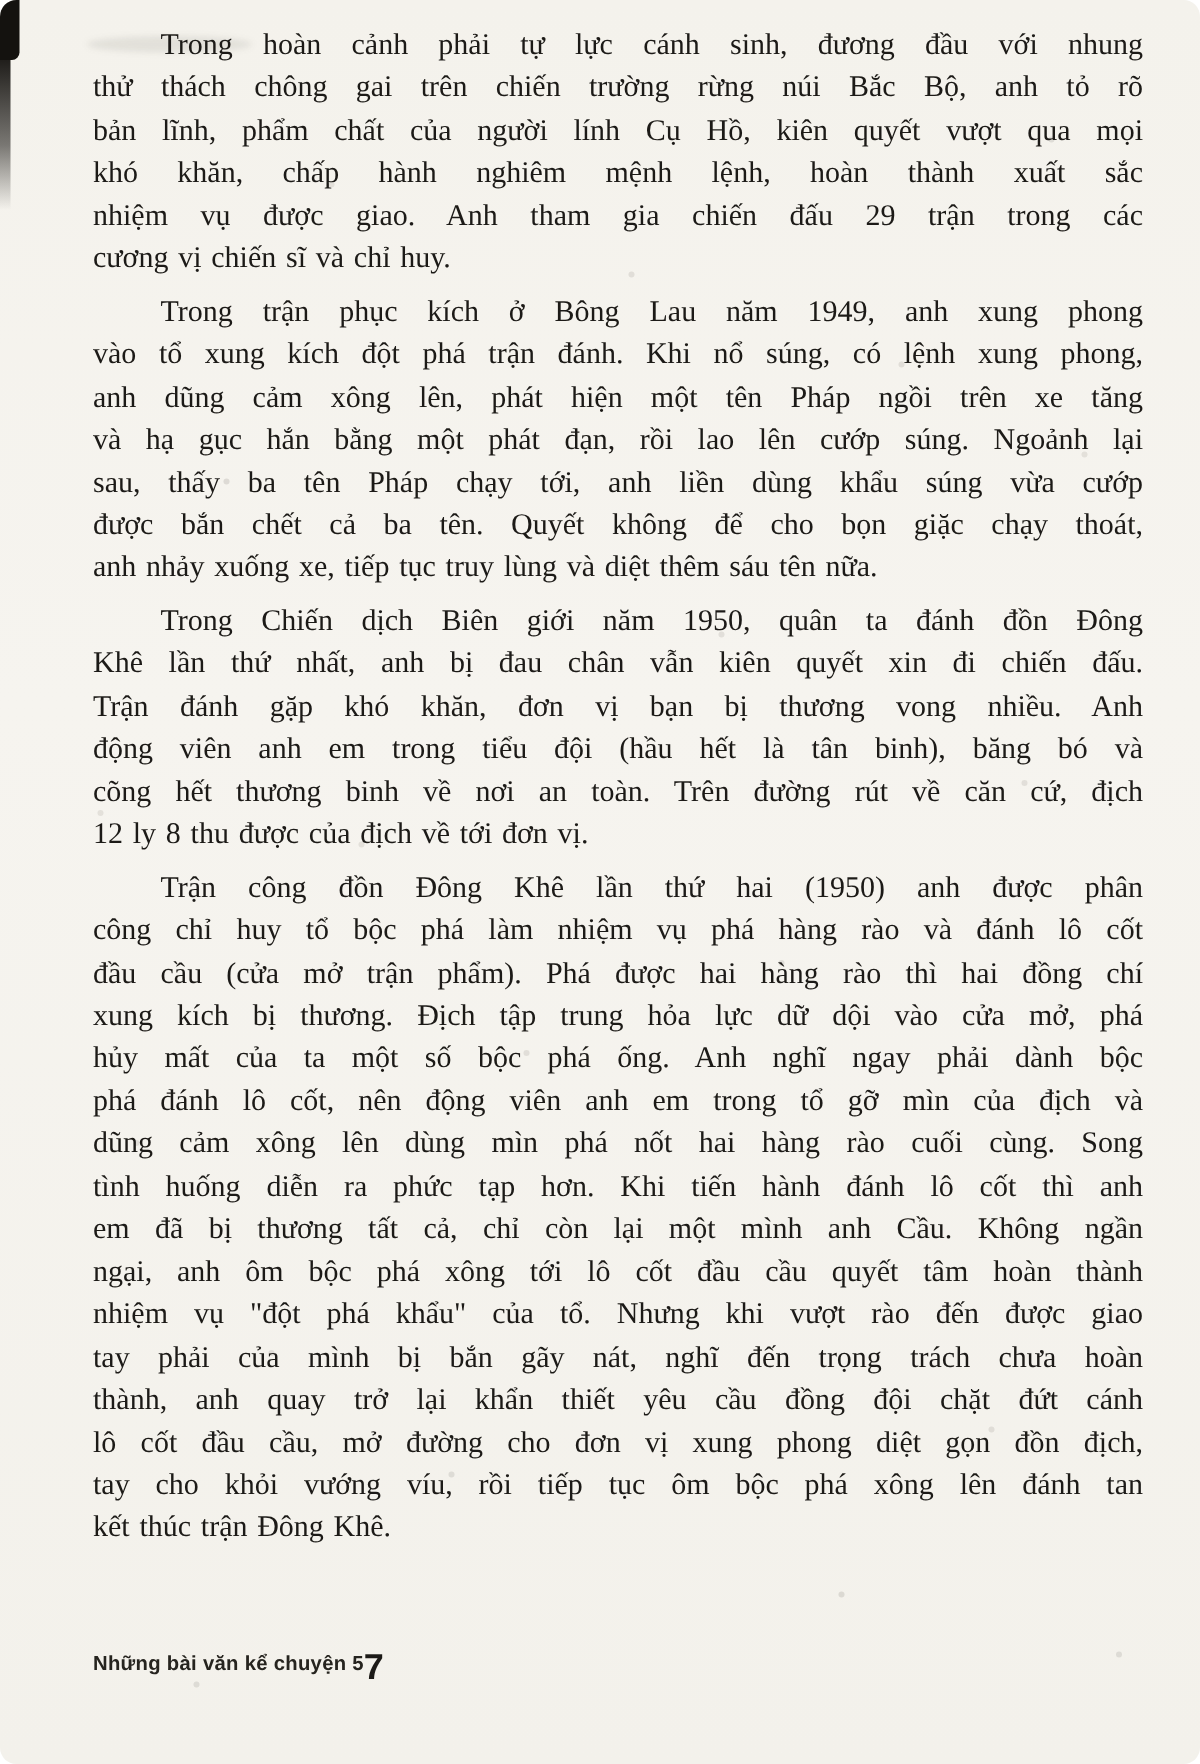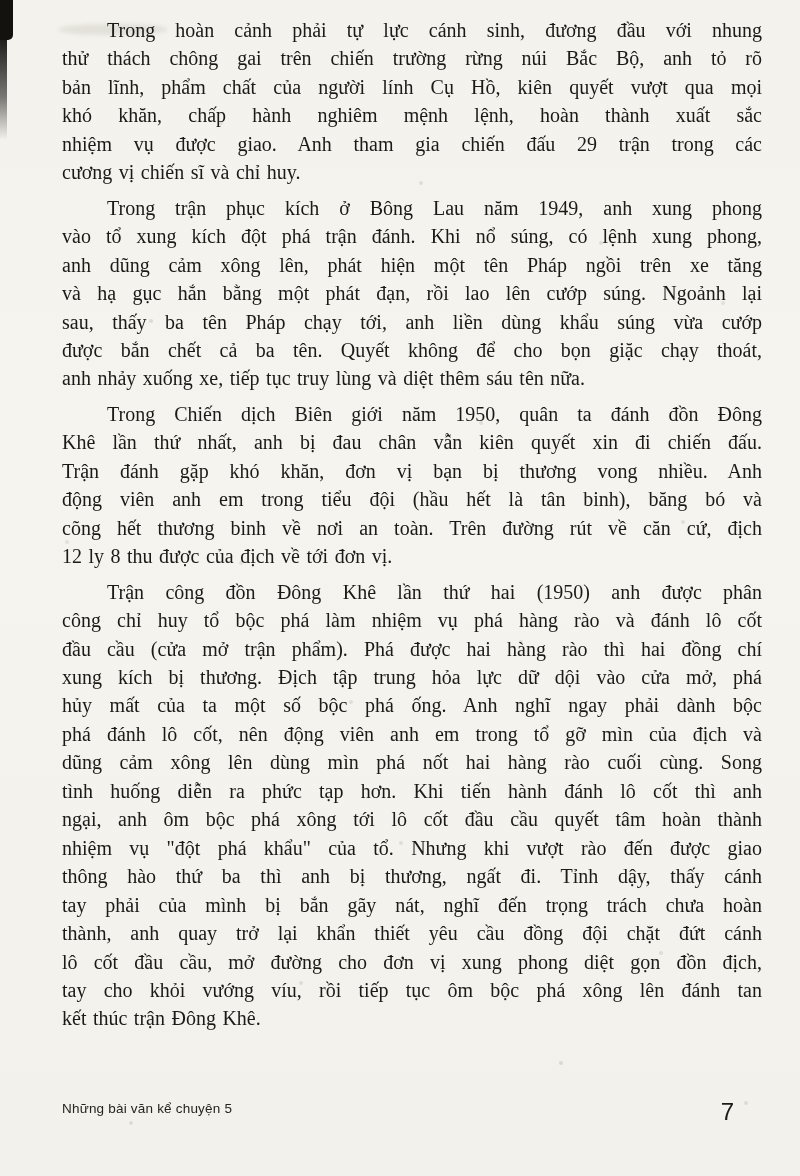--- a/index.html
+++ b/index.html
@@ -9,20 +9,21 @@
     height: 1176px;
     overflow: hidden;
   }
   .page {
     position: relative;
     width: 800px;
     height: 1176px;
     background: #f5f3ee;
     background-image: linear-gradient(180deg, #f4f2ec 0%, #f6f4ef 40%, #f3f1eb 100%);
     overflow: hidden;
+    border-radius: 11px;
   }
   
   .artifact-corner {
     position: absolute;
     left: 0; top: 0;
     width: 13px; height: 40px;
     background: #14120f;
     border-bottom-right-radius: 5px;
   }
   .artifact-strip {
@@ -88,22 +89,22 @@
     white-space: nowrap;
   }
   .line.first { padding-left: 45px; }
   .line.last  { text-align-last: left; }
   .footer {
     position: absolute;
     left: 62px;
     top: 1098px;
     width: 672px;
     display: flex;
-    justify-content: space-between;
     align-items: flex-start;
+    font-weight: bold;
   }
   .book-title {
     font-family: "Liberation Sans", "DejaVu Sans", sans-serif;
     font-size: 13.5px;
     letter-spacing: 0.2px;
     color: #26241f;
     margin-top: 3px;
   }
   .page-number {
     font-family: "Liberation Sans", "DejaVu Sans", sans-serif;
@@ -148,23 +149,23 @@
       </div>
       <div class="paragraph">
         <div class="line first">Trận công đồn Đông Khê lần thứ hai (1950) anh được phân</div>
         <div class="line">công chỉ huy tổ bộc phá làm nhiệm vụ phá hàng rào và đánh lô cốt</div>
         <div class="line">đầu cầu (cửa mở trận phẩm). Phá được hai hàng rào thì hai đồng chí</div>
         <div class="line">xung kích bị thương. Địch tập trung hỏa lực dữ dội vào cửa mở, phá</div>
         <div class="line">hủy mất của ta một số bộc phá ống. Anh nghĩ ngay phải dành bộc</div>
         <div class="line">phá đánh lô cốt, nên động viên anh em trong tổ gỡ mìn của địch và</div>
         <div class="line">dũng cảm xông lên dùng mìn phá nốt hai hàng rào cuối cùng. Song</div>
         <div class="line">tình huống diễn ra phức tạp hơn. Khi tiến hành đánh lô cốt thì anh</div>
+        <div class="line">em đã bị thương tất cả, chỉ còn lại một mình anh Cầu. Không ngần</div>
         <div class="line">ngại, anh ôm bộc phá xông tới lô cốt đầu cầu quyết tâm hoàn thành</div>
         <div class="line">nhiệm vụ "đột phá khẩu" của tổ. Nhưng khi vượt rào đến được giao</div>
-        <div class="line">thông hào thứ ba thì anh bị thương, ngất đi. Tỉnh dậy, thấy cánh</div>
         <div class="line">tay phải của mình bị bắn gãy nát, nghĩ đến trọng trách chưa hoàn</div>
         <div class="line">thành, anh quay trở lại khẩn thiết yêu cầu đồng đội chặt đứt cánh</div>
         <div class="line">lô cốt đầu cầu, mở đường cho đơn vị xung phong diệt gọn đồn địch,</div>
         <div class="line">tay cho khỏi vướng víu, rồi tiếp tục ôm bộc phá xông lên đánh tan</div>
         <div class="line last">kết thúc trận Đông Khê.</div>
       </div>
     </div>
 
   <div class="footer">
     <span class="book-title">Những bài văn kể chuyện 5</span>

